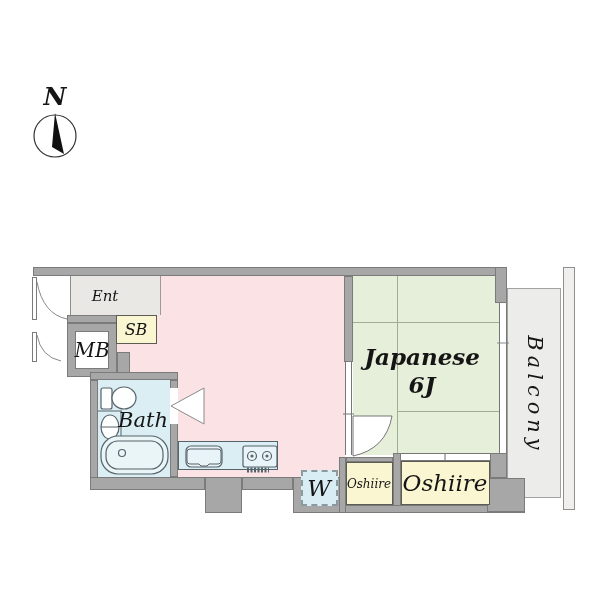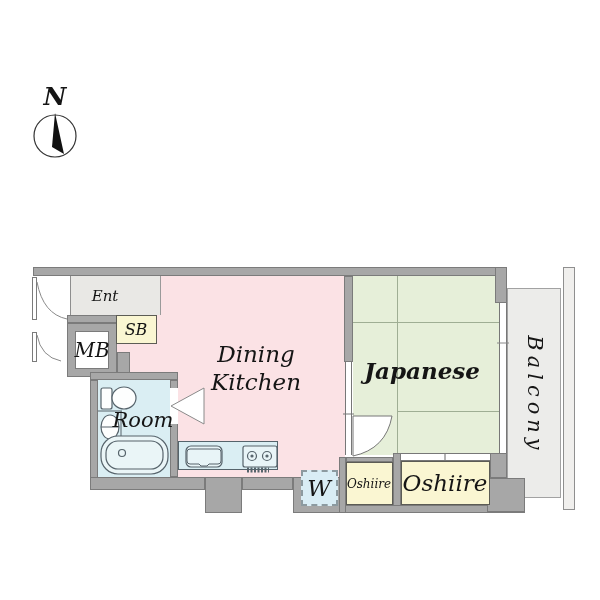--- a/index.html
+++ b/index.html
@@ -111,26 +111,23 @@
       <circle cx="252" cy="456" r="1" fill="#56636b"></circle>
       <circle cx="267" cy="456" r="1" fill="#56636b"></circle>
       <line x1="247" y1="470" x2="269" y2="470" stroke-width="5" stroke-dasharray="2,1.5"></line>
     </g>
   </svg>
 
   <div class="lbl" style="left:55px;top:97px;font-size:25px;font-weight:bold;">N</div>
   <div class="lbl" style="left:105px;top:296px;font-size:15px;">Ent</div>
   <div class="lbl" style="left:136px;top:330px;font-size:16px;">SB</div>
   <div class="lbl" style="left:92px;top:350px;font-size:20px;">MB</div>
-  <div class="lbl" style="left:143px;top:421px;font-size:21px;">Room</div>
-  <div class="lbl" style="left:256px;top:368px;font-size:23px;">
-    <div>Dining</div>
-    <div>Kitchen</div>
-  </div>
+  <div class="lbl" style="left:143px;top:421px;font-size:21px;">Bath</div>
   <div class="lbl" style="left:422px;top:371px;font-size:23px;font-weight:bold;">
     <div>Japanese</div>
+    <div>6J</div>
   </div>
   <div class="lbl" style="left:319px;top:488px;font-size:23px;">W</div>
   <div class="lbl" style="left:369px;top:484px;font-size:12px;">Oshiire</div>
   <div class="lbl" style="left:445px;top:483px;font-size:23px;">Oshiire</div>
   <div class="lbl vtext" style="left:534px;top:395px;font-size:21px;">Balcony</div>
 
 </div>
 
 </body></html>

